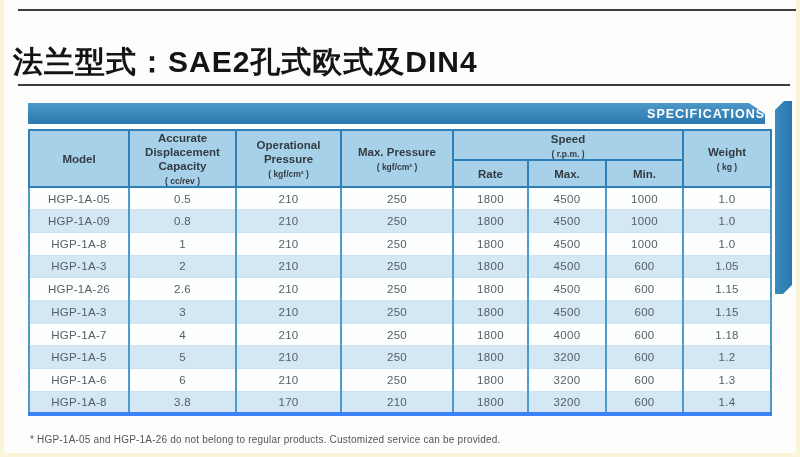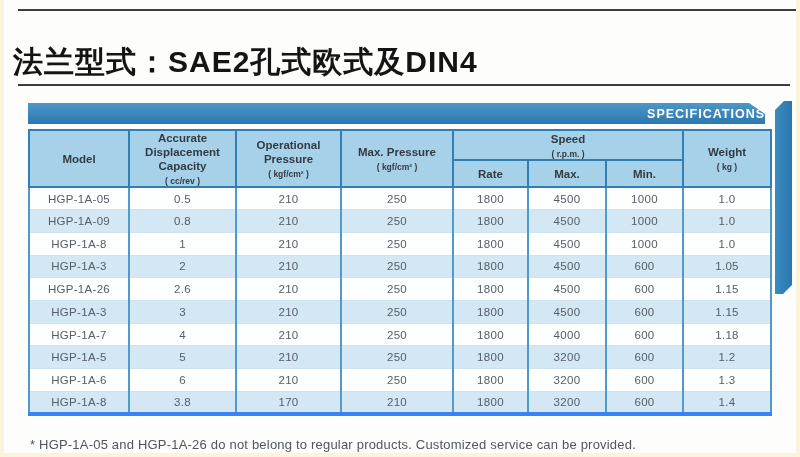--- a/index.html
+++ b/index.html
@@ -62,21 +62,21 @@
   tbody tr{height:22.7px;margin-left:24px;}
   tbody td{
     font-size:11.5px;color:#555e66;letter-spacing:0.3px;
     background:#fdfefe;border-bottom:1px solid #cde3f1;
   }
   tbody tr:nth-child(even) td{background:#d3e7f4;}
   tbody tr:last-child td{border-bottom:4px solid #3b82f6;}
 
   .footnote{
     position:absolute;left:30px;top:424px;
-    font-size:13px;color:#50565c;letter-spacing:0.2px;
+    font-size:10px;color:#50565c;letter-spacing:0.2px;
   }
 </style>
 </head>
 <body>
 
 <div class="edge-strip edge-left"></div>
 <div class="edge-strip edge-right"></div>
 <div class="edge-bottom"></div>
 
 <div class="rule rule-top"></div>

